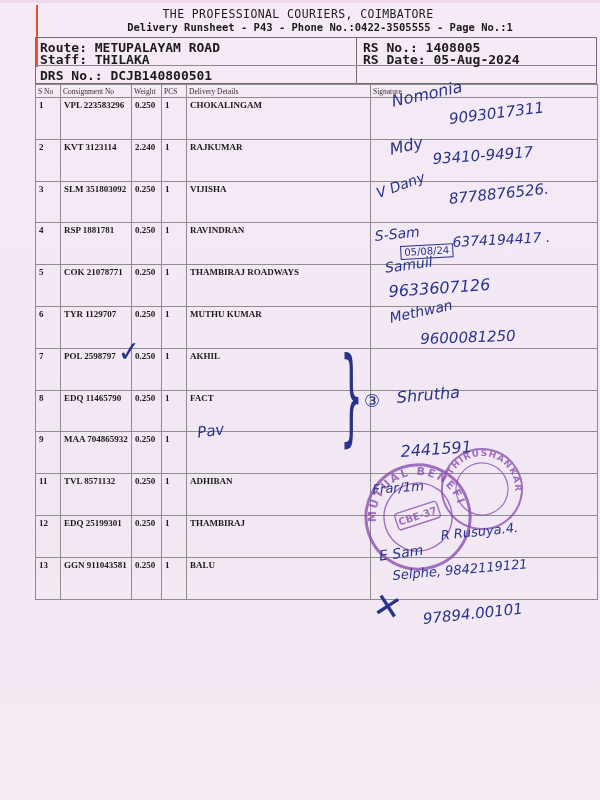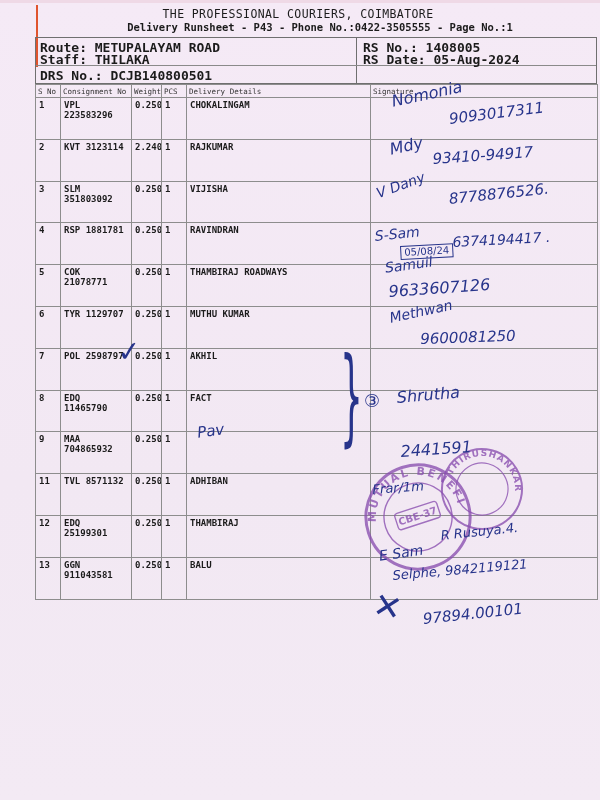--- a/index.html
+++ b/index.html
@@ -26,21 +26,21 @@
   .info-drs   { position:absolute; left:4px; top:30px; }
   .info-rsno  { position:absolute; left:327px; top:2px; }
   .info-rsdate{ position:absolute; left:327px; top:14px; }
 
   table.runsheet { position:absolute; left:35px; top:84px; width:562px;
     border-collapse:collapse; table-layout:fixed; }
   .runsheet th { border:1px solid #8d8d8d; height:13px; font-size:7.5px; font-weight:normal;
     text-align:left; padding:1px 2px; color:#333; }
   .runsheet td { border:1px solid #8d8d8d; height:41.8px; vertical-align:top;
     padding:2px 3px; font-size:9px; font-weight:bold; overflow:hidden; }
-  .runsheet { border:1px solid #5f5f5f; }
+  .runsheet { border:1px solid #5f5f5f;font-family:Liberation Serif, serif; }
 
   .hw-layer { position:absolute; inset:0; pointer-events:none; }
   .hw { position:absolute; font-family:"DejaVu Sans","Liberation Sans",sans-serif;
     font-style:italic; white-space:nowrap; transform-origin:left top; }
   .boxed { border:1.5px solid #27348b; padding:0 3px 1px 3px; font-style:normal; }
   .brace { font-style:normal; font-weight:normal; }
 
   .stamp { position:absolute; opacity:.78; transform-origin:center; }
   .stamp circle, .stamp rect { fill:none; stroke:var(--stamp-color,#8a4fb0); }
   .stamp text { fill:var(--stamp-color,#8a4fb0); font-family:"DejaVu Sans","Liberation Sans",sans-serif; font-weight:bold; }

